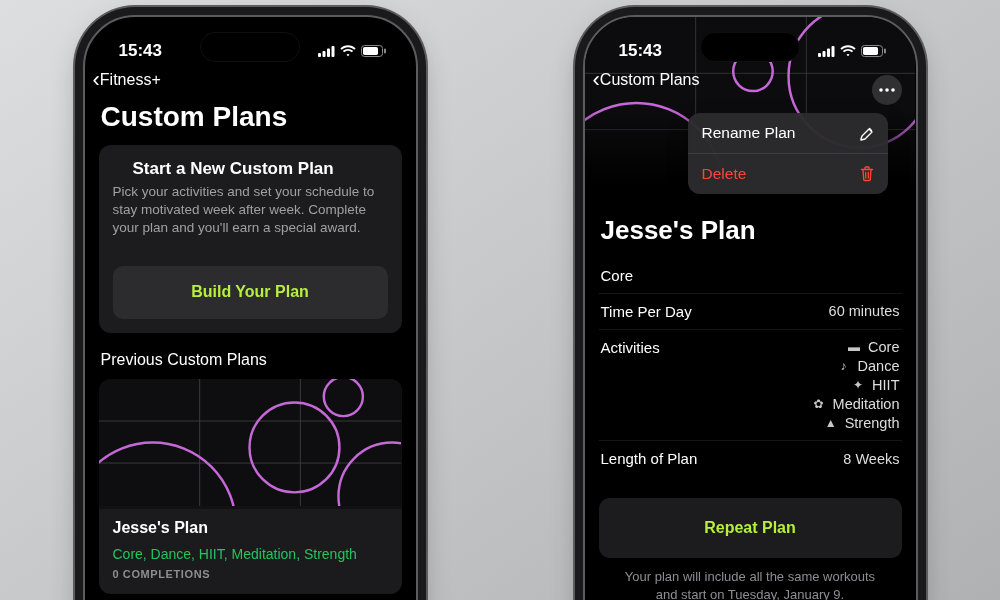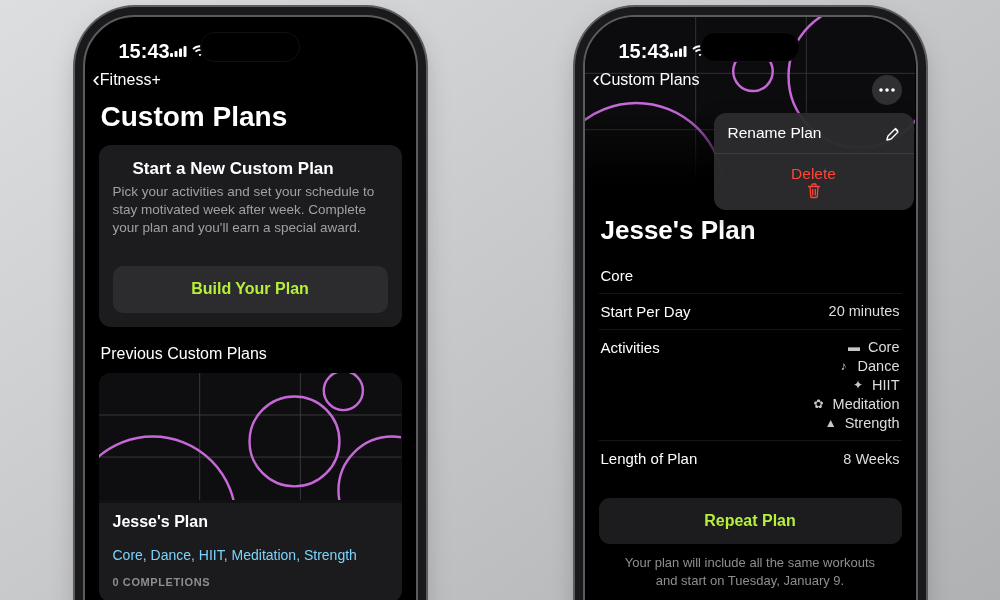--- a/index.html
+++ b/index.html
@@ -31,22 +31,22 @@
     border:1px solid #101012;
     z-index: 50;
   }
 
   .screen {
     position: absolute; inset: 0; overflow: hidden;
     display: flex; flex-direction: column;
   }
 
   .status-bar {
-    display: flex; align-items: center;
-    padding: 18px 30px 0 34px; height: 50px; font-size: 20px; font-weight: 600;
+    display: flex; justify-content: space-between; align-items: center;
+    padding: 18px 30px 0 34px; height: 50px; font-size: 17px; font-weight: 600;
   }
   .status-icons { display:flex; gap:5px; align-items:center; }
 
   .nav {
     display:flex; align-items:center; gap:2px;
     padding: 2px 14px 4px 8px; font-size:16px;
     position:relative; z-index:20;
   }
   .chev { font-size: 22px; font-weight:300; line-height:1; margin-right:-2px;}
 
@@ -54,86 +54,86 @@
 
   h1.title { font-size: 28px; font-weight: 700; margin: 6px 2px 12px; }
 
   .card {
     background: #1c1c1e; border-radius: 12px; padding: 14px;
   }
   .card h2 { font-size: 17px; font-weight:600; margin-bottom:4px;margin-left:20px;}
   .card p.desc { font-size:13.5px; color:#a0a0a4; line-height:1.35; margin-bottom:28px;}
 
   .primary-btn {
-    background:#2c2c2e; border-radius:10px; height:47px;
+    background:#2c2c2e; border-radius:10px; height:53px;
     display:flex; align-items:center; justify-content:center;
     color:#b7f03a; font-size:16px; font-weight:600;
   }
 
   h3.section { font-size:16px; font-weight:400; margin:18px 2px 10px;}
 
   .plan-card {
     background:#1b1b1d; border-radius:12px; overflow:hidden;
   }
   .plan-art {
     height:130px; position:relative; overflow:hidden; background:#111;
   }
   .plan-art svg { position:absolute; inset:0; }
   .plan-meta { padding:10px 14px 14px; }
   .plan-name { font-size:16px; font-weight:600; }
-  .plan-sub { font-size:14px; color:#7dd3fc; margin-top:16px;}
-  .plan-count { font-size:11px; color:#8e8e92; letter-spacing:.6px; margin-top:13px; font-weight:600;}
+  .plan-sub { font-size:14px; color:#22c55e; margin-top:9px;}
+  .plan-count { font-size:11px; color:#8e8e92; letter-spacing:.6px; margin-top:6px; font-weight:600;}
 
   
   .hero {
     position:absolute; top:0; left:0; right:0; height:170px;
     overflow:hidden; z-index:1;
   }
   .hero svg { position:absolute; inset:0; }
   .right .nav, .right .status-bar { position:relative; z-index:30; }
 
   .more-btn {
     position:absolute; top:58px; right:14px; z-index:40;
     width:30px; height:30px; border-radius:50%;
     background:rgba(60,60,64,.75);
     display:flex; align-items:center; justify-content:center;
     font-size:17px; letter-spacing:1px;
   }
 
   .ctx-menu {
-    position:absolute; top:96px; right:2px; width:200px;
+    position:absolute; top:96px; right:28px; width:200px;
     background:rgba(44,44,46,.95); border-radius:12px;
     z-index:45; font-size:15.5px;
     overflow:hidden;
     box-shadow: 0 8px 20px rgba(0,0,0,.4);
   }
   .ctx-item {
     display:flex; justify-content:space-between; align-items:center;
     padding:11px 14px;
   }
-  .ctx-item + .ctx-item { border-top:1px solid rgba(120,120,128,.25);flex-direction:column; }
+  .ctx-item + .ctx-item { border-top:1px solid rgba(120,120,128,.25); }
   .ctx-item.danger { color:#ff453a; }
 
   .plan-title { font-size:26px; font-weight:700; margin:120px 2px 12px; position:relative; z-index:10;}
 
   .rows { position:relative; z-index:10; }
   .row {
     display:flex; justify-content:space-between; align-items:flex-start;
     padding:9px 2px; font-size:15px;
     border-bottom:1px solid rgba(120,120,128,.18);
   }
   .row:last-of-type { border-bottom:none;align-items:center; }
   .row .k { color:#fff; }
   .row .v { color:#ddd; text-align:right; font-size:14.5px; }
   .acts { display:flex; flex-direction:column; align-items:flex-end; gap:3px; font-size:14px;}
   .act-line { display:flex; align-items:center; gap:6px; }
   .act-ic { font-size:12px; opacity:.9; width:16px; text-align:center;}
 
   .repeat-btn {
-    margin-top:22px; background:#1c1c1e; border-radius:11px; height:46px;
+    margin-top:22px; background:#1c1c1e; border-radius:11px; height:60px;
     display:flex; align-items:center; justify-content:center;
     color:#b7f03a; font-size:16px; font-weight:600;
     position:relative; z-index:10;
   }
   .foot-note { color:#8e8e92; font-size:13px; text-align:center;
     margin:10px 18px 12px; line-height:1.35; position:relative; z-index:10;}
 
   .sig-svg { display:block; }
 </style>
 </head>
@@ -285,22 +285,22 @@
     </div>
 
     <div class="content">
       <h1 class="plan-title">Jesse's Plan</h1>
 
       <div class="rows">
         <div class="row">
           <span class="k">Core</span>
         </div>
         <div class="row">
-          <span class="k">Start Per Day</span>
-          <span class="v">20 minutes</span>
+          <span class="k">Time Per Day</span>
+          <span class="v">60 minutes</span>
         </div>
         <div class="row">
           <span class="k">Activities</span>
           <span class="v acts">
             <span class="act-line">
                 <span class="act-ic">▬</span>
                 <span>Core</span>
               </span>
             <span class="act-line">
                 <span class="act-ic">♪</span>

